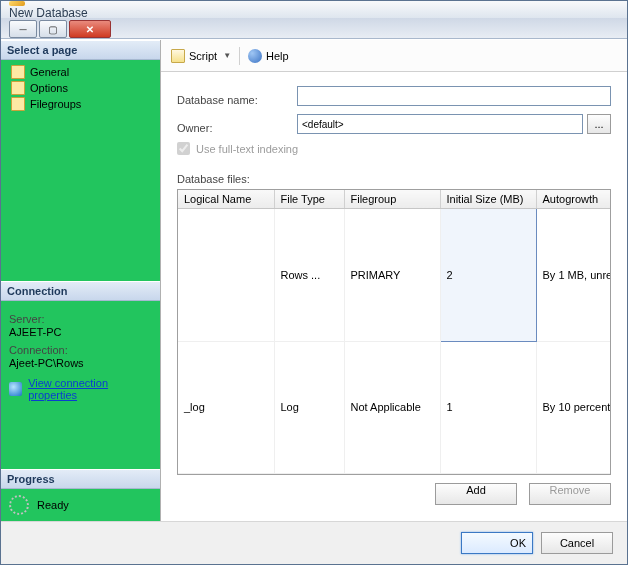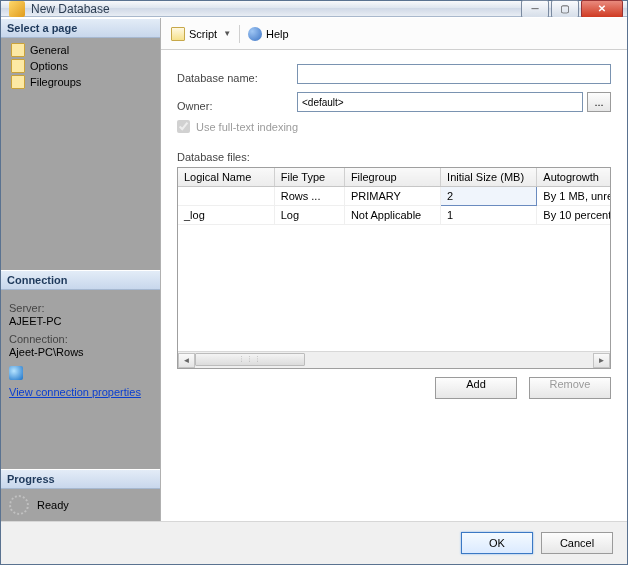--- a/index.html
+++ b/index.html
@@ -5,25 +5,26 @@
   * { box-sizing: border-box; }
   html, body { margin: 0; padding: 0; font-family: "Segoe UI", Tahoma, sans-serif; font-size: 11px; color: #000; }
   .window {
     width: 628px; height: 565px;
     border: 1px solid #5a7290;
     background: #fff;
     display: flex; flex-direction: column;
     position: relative;
   }
   .titlebar {
-    height: 16px;
+    height: 38px;
     background: linear-gradient(to bottom, #f8f9fb 0%, #dfe6ef 45%, #cfd8e6 46%, #e8edf4 100%);
     border-bottom: 1px solid #a9b8cc;
-    display: flex; align-items: center;
+    display: flex; align-items: flex-start;
     padding: 0 4px 0 8px;
+    flex-direction: column;
   }
   .titlebar .app-icon {
     width: 16px; height: 16px; margin-right: 6px;
     background: linear-gradient(135deg, #ffd86b, #e09b1c);
     border-radius: 2px;
     position: relative;
   }
   .titlebar .title { flex: 1; color: #2c3d52; font-size: 12px; }
   .win-btns { display: flex; gap: 2px; }
   .win-btn {
@@ -40,21 +41,21 @@
     border-color: #933;
     color: #fff; font-weight: bold;
   }
   .body {
     flex: 1; display: flex; min-height: 0;
     background: #f0f0f0;
     border-top: 1px solid #fff;
   }
   .left-pane {
     width: 160px;
-    background: #a3a3a3;
+    background: #22c55e;
     border-right: 1px solid #b0b0b0;
     display: flex; flex-direction: column;
     padding: 0;
   }
   .section-head {
     background: linear-gradient(to bottom, #e3ecf7, #c8d7ec);
     border-top: 1px solid #fff;
     border-bottom: 1px solid #a6b8d0;
     padding: 3px 6px;
     font-weight: bold;
@@ -68,21 +69,21 @@
   }
   .page-item .picon {
     width: 14px; height: 14px;
     background: #fde9a4; border: 1px solid #caa23a;
     border-radius: 1px;
     display: inline-block;
   }
   .conn-body { padding: 6px 8px; font-size: 11px; flex: 1; }
   .conn-body .lbl { margin-top: 6px; color: #444; }
   .conn-body .val { margin-top: 1px; color: #000; }
-  .link-row { display: flex; gap: 6px; margin-top: 8px; flex-direction: column; }
+  .link-row { display: flex; align-items: center; gap: 6px; margin-top: 8px; }
   .link-row .link { color: #0a3ecf; text-decoration: underline; cursor: pointer; }
   .prog-body { padding: 6px 8px; display: flex; align-items: center; gap: 8px; }
   .spinner {
     width: 20px; height: 20px; border: 2px dotted #c0c0c0; border-radius: 50%;
   }
   .right-pane {
     flex: 1;
     background: #fff;
     display: flex; flex-direction: column;
     min-width: 0;
@@ -119,24 +120,24 @@
     width: 24px; height: 20px; margin-left: 4px;
     border: 1px solid #9b9b9b; background: linear-gradient(#fdfdfd,#e7e7e7);
     font-size: 11px; text-align: center; line-height: 16px;
   }
   .chk-row { display: flex; align-items: center; gap: 6px; margin: 6px 0 18px 0; color: #9c9c9c; }
   .chk-row input { margin: 0; }
   .chk-row label { text-decoration: underline dotted rgba(0,0,0,0); }
   .tbl-label { color: #444; margin-bottom: 4px; }
   .grid-wrap {
     border: 1px solid #9f9f9f;
-    height: 202px;
+    height: 286px;
     overflow: hidden;
     position: relative;
-    display: flex; flex-direction: column;
+    display: flex; flex-direction: row;
   }
   table.grid {
     border-collapse: collapse;
     width: 640px;
     font-size: 11px;
     table-layout: fixed;
   }
   table.grid th {
     background: linear-gradient(#f9f9f9,#ececec);
     border-right: 1px solid #d0d0d0;
@@ -185,20 +186,21 @@
   .dlg-btn {
     min-width: 72px; height: 22px;
     border: 1px solid #9b9b9b;
     background: linear-gradient(#fdfdfd,#e7e7e7);
     font-size: 11px;
   }
   .dlg-btn.primary {
     border: 1px solid #3a78c4;
     box-shadow: 0 0 2px #7fb2ed;
     background: linear-gradient(#f4faff,#dbeaff);
+    text-align: right;
   }
   .picon-conn {
     width:14px;height:14px;display:inline-block;
     background: radial-gradient(circle at 35% 35%, #b6e4ff,#1a72c8);
     border-radius:2px;
   }
 </style>
 </head>
 <body>
 

